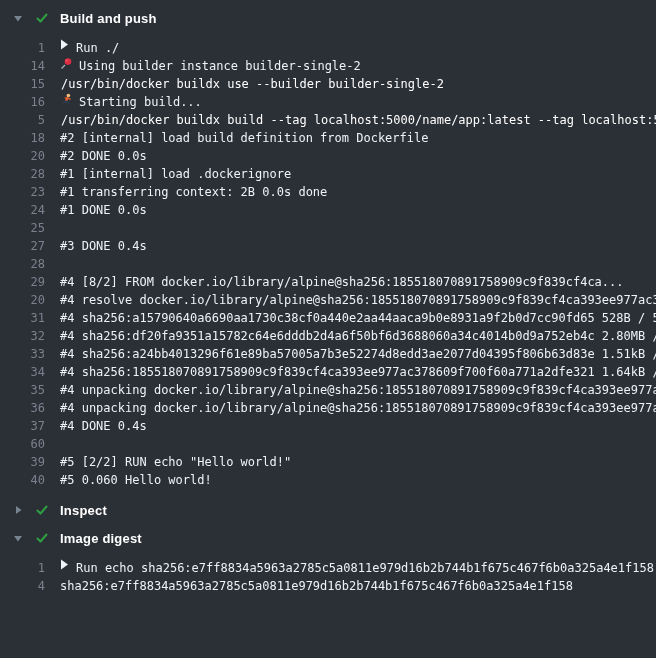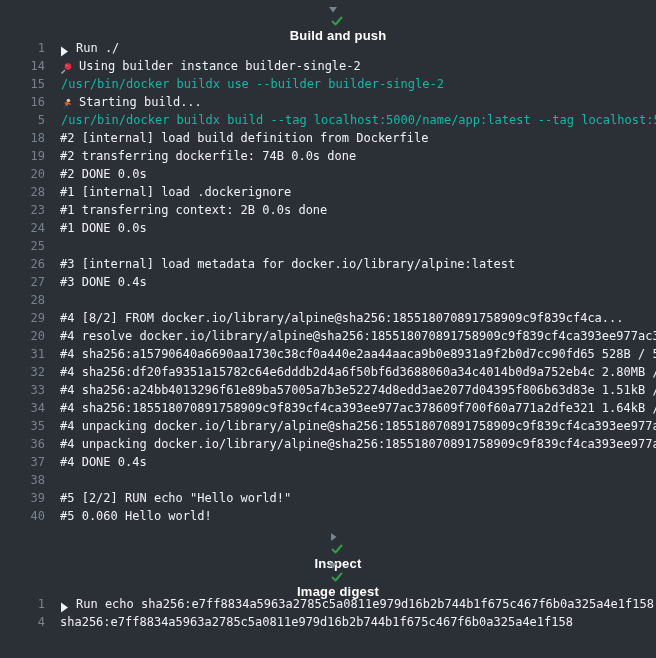--- a/index.html
+++ b/index.html
@@ -12,21 +12,20 @@
     font-family: "Liberation Sans", sans-serif;
   }
   .log-viewer { padding-top: 4px; width: 656px; }
 
   .section-header {
     height: 28px;
     display: flex;
     align-items: center;
     padding-left: 10px;
     cursor: pointer;
-    flex-direction: column;
   }
   .caret-box {
     width: 16px;
     display: flex;
     justify-content: center;
     align-items: center;
     flex: none;
   }
   .check-box {
     width: 16px;
@@ -61,24 +60,24 @@
     flex: none;
     text-align: right;
     color: #7a828e;
     cursor: pointer;
   }
   .line-text {
     margin-left: 15px;
     flex: 1;
     overflow: hidden;
     display: flex;
-    align-items: flex-end;
+    align-items: flex-start;
     color: #eff2f6;
   }
-  .line-text.command { color: #14b8a6; margin-left: 16px; }
+  .line-text.command { color: #ffffff; margin-left: 16px; }
   .line-text .txt { white-space: pre; }
   .icon { display: inline-flex; align-items: center; }
   .run-caret { margin-right: 7px; flex: none; cursor: pointer; }
   .emoji { margin-right: 6px; flex: none; }
 </style>
 </head>
 <body>
 
 <div class="log-viewer" id="log-root">
     <div>
@@ -110,39 +109,37 @@
               </svg></span><span class="txt">Using builder instance builder-single-2</span></span></div>
         <div class="log-line"><span class="line-num">15</span><span class="line-text command"><span class="txt">/usr/bin/docker buildx use --builder builder-single-2</span></span></div>
         <div class="log-line"><span class="line-num">16</span><span class="line-text"><span class="icon emoji"><svg width="13" height="13" viewBox="0 0 13 13">
                 <circle cx="8.4" cy="2.5" r="1.8" fill="#f3c07b"></circle>
                 <path d="M8 4.4 L5.9 8" stroke="#e2612b" stroke-width="2.4" fill="none"></path>
                 <path d="M5.9 8 L9 10.3 M5.9 8 L3 10.6" stroke="#2a3b4d" stroke-width="1.8" fill="none"></path>
                 <path d="M8 5.2 L10.7 6.3 M7.5 5.3 L4.7 4.9" stroke="#e2612b" stroke-width="1.4" fill="none"></path>
               </svg></span><span class="txt">Starting build...</span></span></div>
         <div class="log-line"><span class="line-num">5</span><span class="line-text command"><span class="txt">/usr/bin/docker buildx build --tag localhost:5000/name/app:latest --tag localhost:5000</span></span></div>
         <div class="log-line"><span class="line-num">18</span><span class="line-text"><span class="txt">#2 [internal] load build definition from Dockerfile</span></span></div>
-        <div class="log-line"><span class="line-num">19</span><span class="line-text"><span class="txt">#2 transferring dockerfile: 74B 0.0s done</span></span></div>
         <div class="log-line"><span class="line-num">20</span><span class="line-text"><span class="txt">#2 DONE 0.0s</span></span></div>
         <div class="log-line"><span class="line-num">28</span><span class="line-text"><span class="txt">#1 [internal] load .dockerignore</span></span></div>
         <div class="log-line"><span class="line-num">23</span><span class="line-text"><span class="txt">#1 transferring context: 2B 0.0s done</span></span></div>
         <div class="log-line"><span class="line-num">24</span><span class="line-text"><span class="txt">#1 DONE 0.0s</span></span></div>
         <div class="log-line"><span class="line-num">25</span><span class="line-text"><span class="txt"></span></span></div>
-        <div class="log-line"><span class="line-num">26</span><span class="line-text"><span class="txt">#3 [internal] load metadata for docker.io/library/alpine:latest</span></span></div>
         <div class="log-line"><span class="line-num">27</span><span class="line-text"><span class="txt">#3 DONE 0.4s</span></span></div>
         <div class="log-line"><span class="line-num">28</span><span class="line-text"><span class="txt"></span></span></div>
         <div class="log-line"><span class="line-num">29</span><span class="line-text"><span class="txt">#4 [8/2] FROM docker.io/library/alpine@sha256:185518070891758909c9f839cf4ca...</span></span></div>
         <div class="log-line"><span class="line-num">20</span><span class="line-text"><span class="txt">#4 resolve docker.io/library/alpine@sha256:185518070891758909c9f839cf4ca393ee977ac378609f700f60a771a2dfe321</span></span></div>
         <div class="log-line"><span class="line-num">31</span><span class="line-text"><span class="txt">#4 sha256:a15790640a6690aa1730c38cf0a440e2aa44aaca9b0e8931a9f2b0d7cc90fd65 528B / 528B</span></span></div>
         <div class="log-line"><span class="line-num">32</span><span class="line-text"><span class="txt">#4 sha256:df20fa9351a15782c64e6dddb2d4a6f50bf6d3688060a34c4014b0d9a752eb4c 2.80MB / 2.80MB</span></span></div>
         <div class="log-line"><span class="line-num">33</span><span class="line-text"><span class="txt">#4 sha256:a24bb4013296f61e89ba57005a7b3e52274d8edd3ae2077d04395f806b63d83e 1.51kB / 1.51kB</span></span></div>
         <div class="log-line"><span class="line-num">34</span><span class="line-text"><span class="txt">#4 sha256:185518070891758909c9f839cf4ca393ee977ac378609f700f60a771a2dfe321 1.64kB / 1.64kB</span></span></div>
         <div class="log-line"><span class="line-num">35</span><span class="line-text"><span class="txt">#4 unpacking docker.io/library/alpine@sha256:185518070891758909c9f839cf4ca393ee977ac378609f700f60a771a2dfe321</span></span></div>
         <div class="log-line"><span class="line-num">36</span><span class="line-text"><span class="txt">#4 unpacking docker.io/library/alpine@sha256:185518070891758909c9f839cf4ca393ee977ac378609f700f60a771a2dfe321</span></span></div>
         <div class="log-line"><span class="line-num">37</span><span class="line-text"><span class="txt">#4 DONE 0.4s</span></span></div>
-        <div class="log-line"><span class="line-num">38</span><span class="line-text"><span class="txt"></span></span></div>
+        <div class="log-line"><span class="line-num">60</span><span class="line-text"><span class="txt"></span></span></div>
         <div class="log-line"><span class="line-num">39</span><span class="line-text"><span class="txt">#5 [2/2] RUN echo "Hello world!"</span></span></div>
         <div class="log-line"><span class="line-num">40</span><span class="line-text"><span class="txt">#5 0.060 Hello world!</span></span></div>
       </div>
     </div>
     <div>
       <div class="section-header">
         <span class="caret-box">
           <span class="icon">
             <svg width="10" height="10" viewBox="0 0 10 10">
               <polygon points="3,1 8.5,5 3,9" fill="#768390"></polygon>

